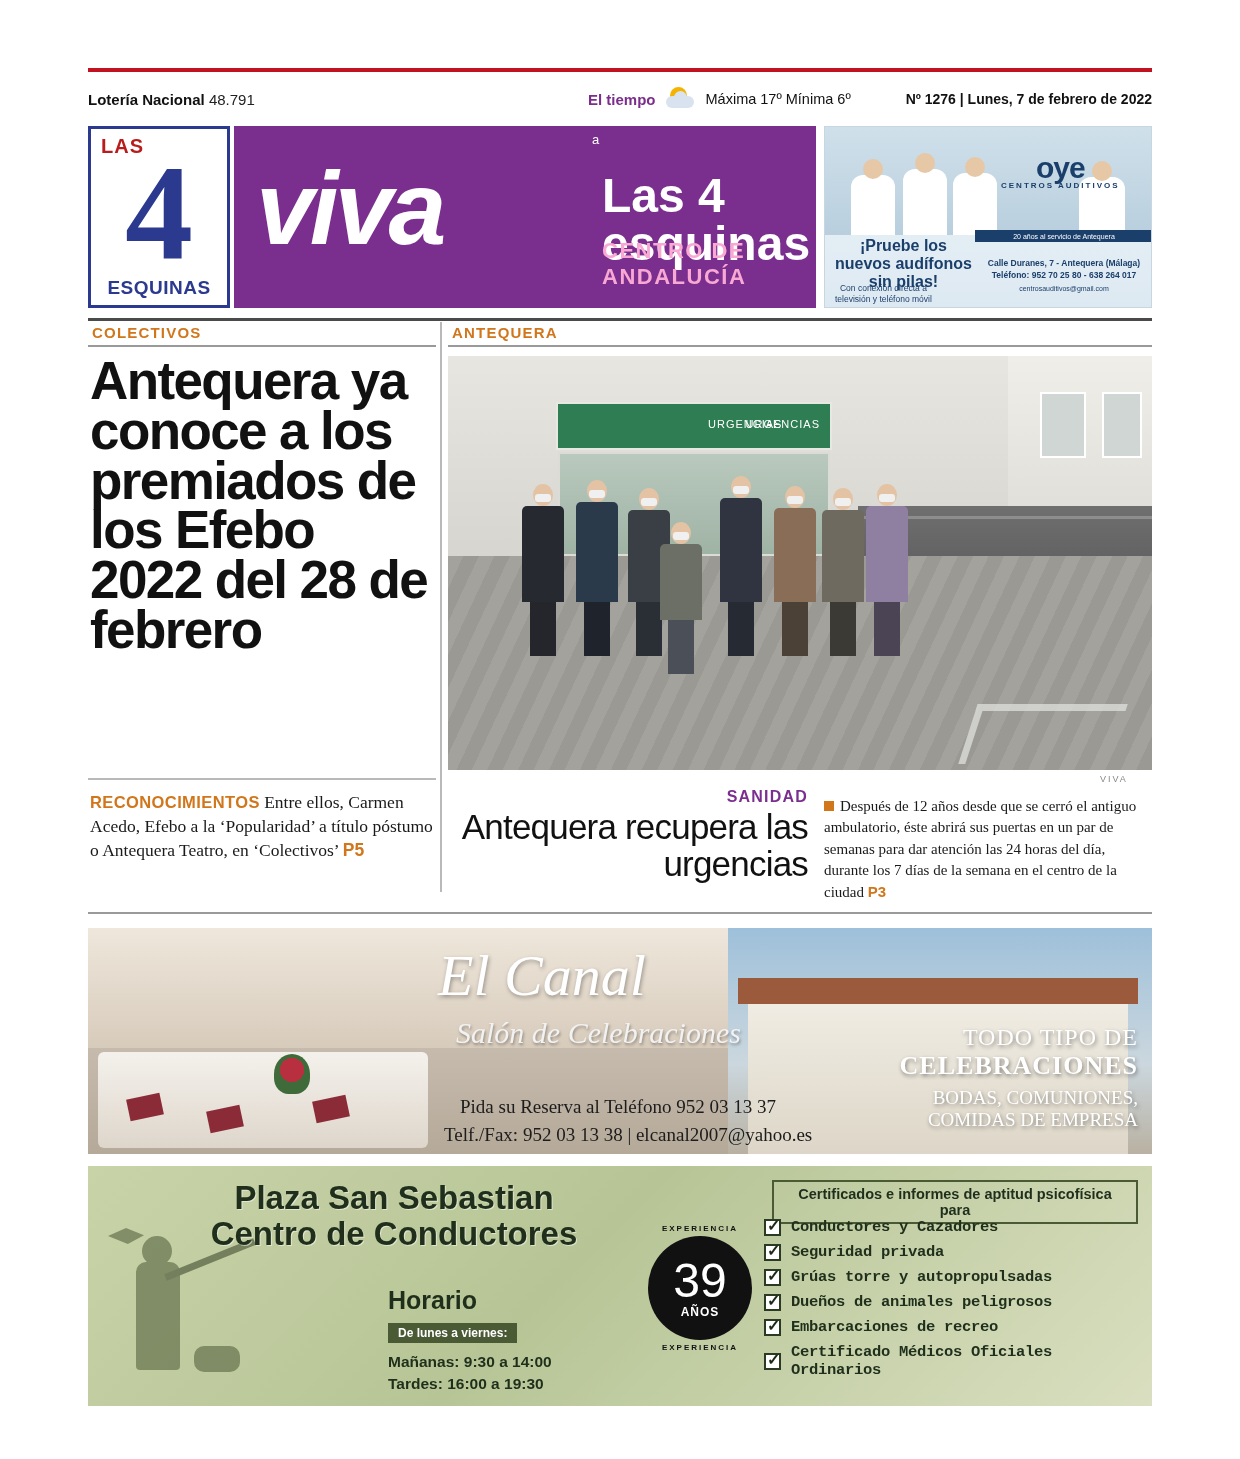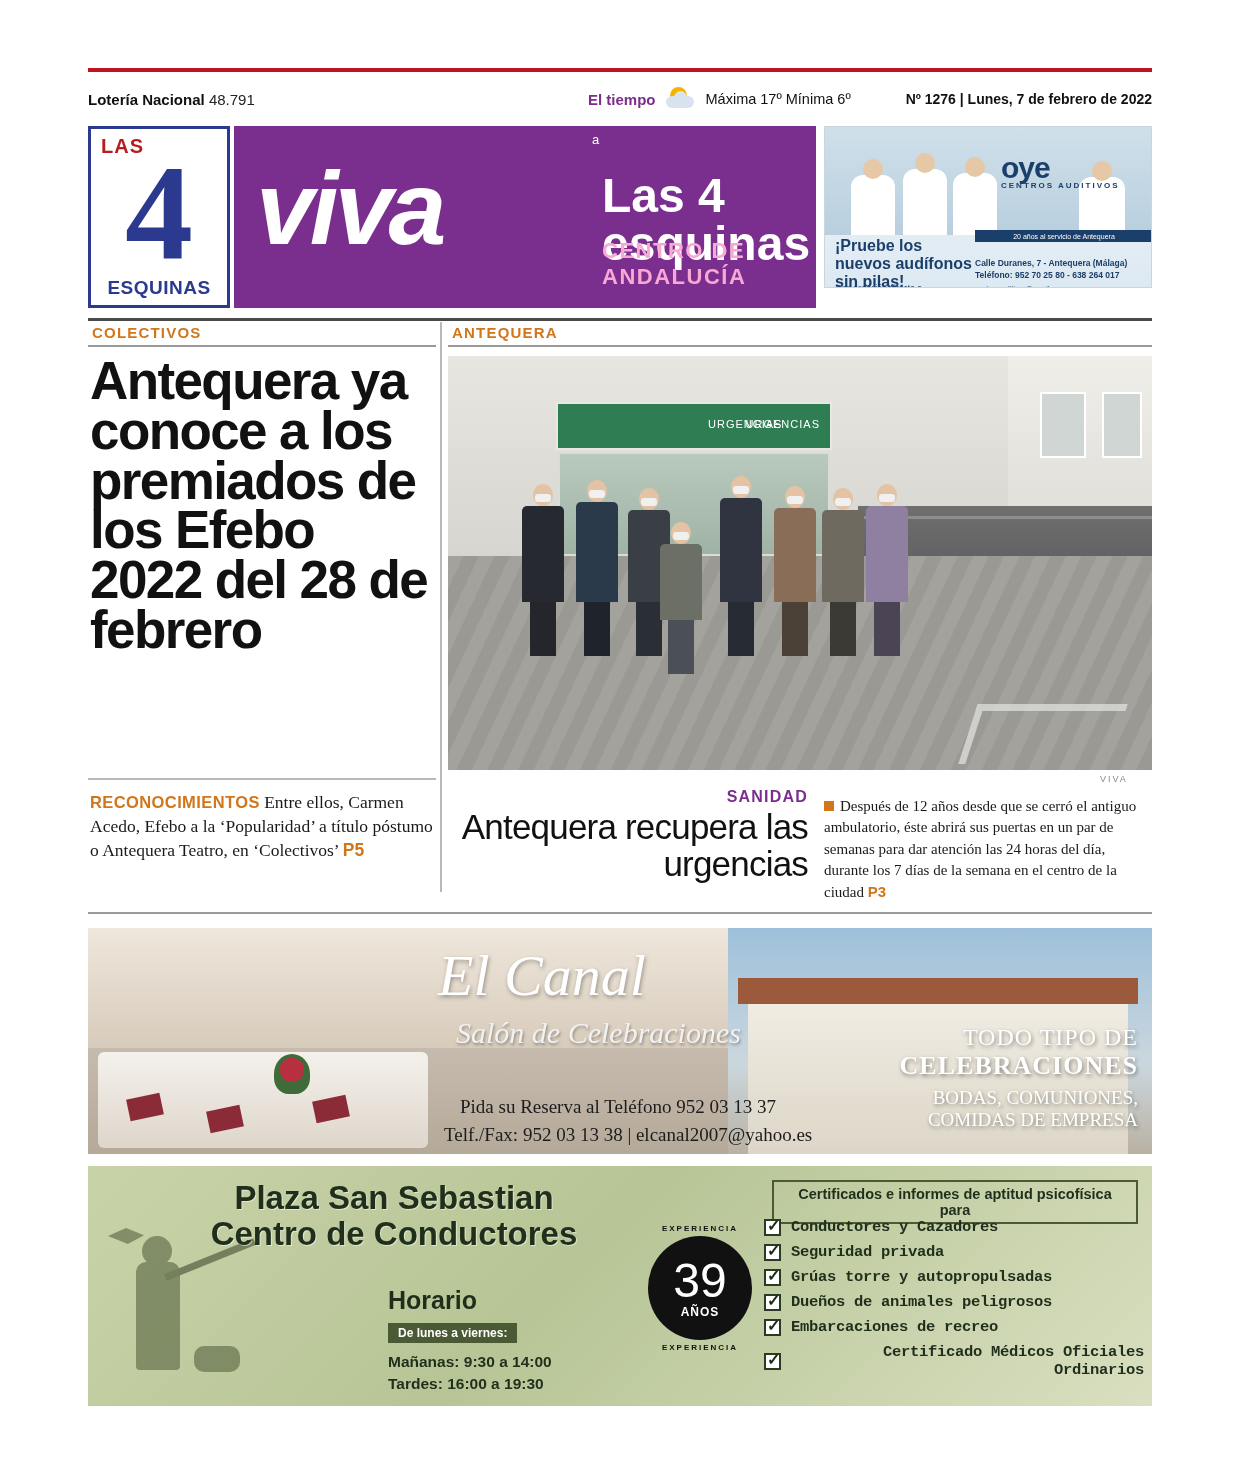--- a/index.html
+++ b/index.html
@@ -127,24 +127,25 @@
     color: #f9a8d4;
   }
   .supa {
     position: absolute; left: 358px; top: 6px;
     font-size: 13px; color: #fff;
   }
 
   
   .oye-ad {
     position: absolute; left: 736px; top: 0;
-    width: 328px; height: 162px;
+    width: 328px; height: 182px;
     background: linear-gradient(180deg,#eef4f8 0%, #dde9f2 100%);
     border: 1px solid #c8d6e0;
     overflow: hidden;
+    text-align: center;
   }
   .oye-photo {
     position: absolute; left: 0; top: 0; width: 328px; height: 108px;
     background: linear-gradient(180deg,#cfe0ea 0%, #b9cfde 100%);
     overflow: hidden;
   }
   .oye-doc {
     position: absolute; bottom: 0; border-radius: 12px 12px 0 0;
     background: #fff;
   }
@@ -482,21 +483,20 @@
     border: 2px solid #4a5a34; border-radius: 0;
     padding: 4px 8px; text-align: center;
     font-size: 14.5px; font-weight: bold; color: #1f2f1b;
   }
   .cert-list {
     position: absolute; left: 676px; top: 52px; width: 380px;
   }
   .cert-item {
     display: flex; align-items: center; gap: 10px;
     margin-bottom: 7px;
-    text-align: right;
   }
   .cert-box {
     width: 17px; height: 17px; background: #fff;
     border: 2px solid #2b3a22; position: relative; flex: 0 0 auto;
   }
   .cert-box:after {
     content: "✓"; position: absolute; left: 1px; top: -5px;
     font-size: 16px; color: #1b2a14; font-weight: bold;
   }
   .cert-text {

